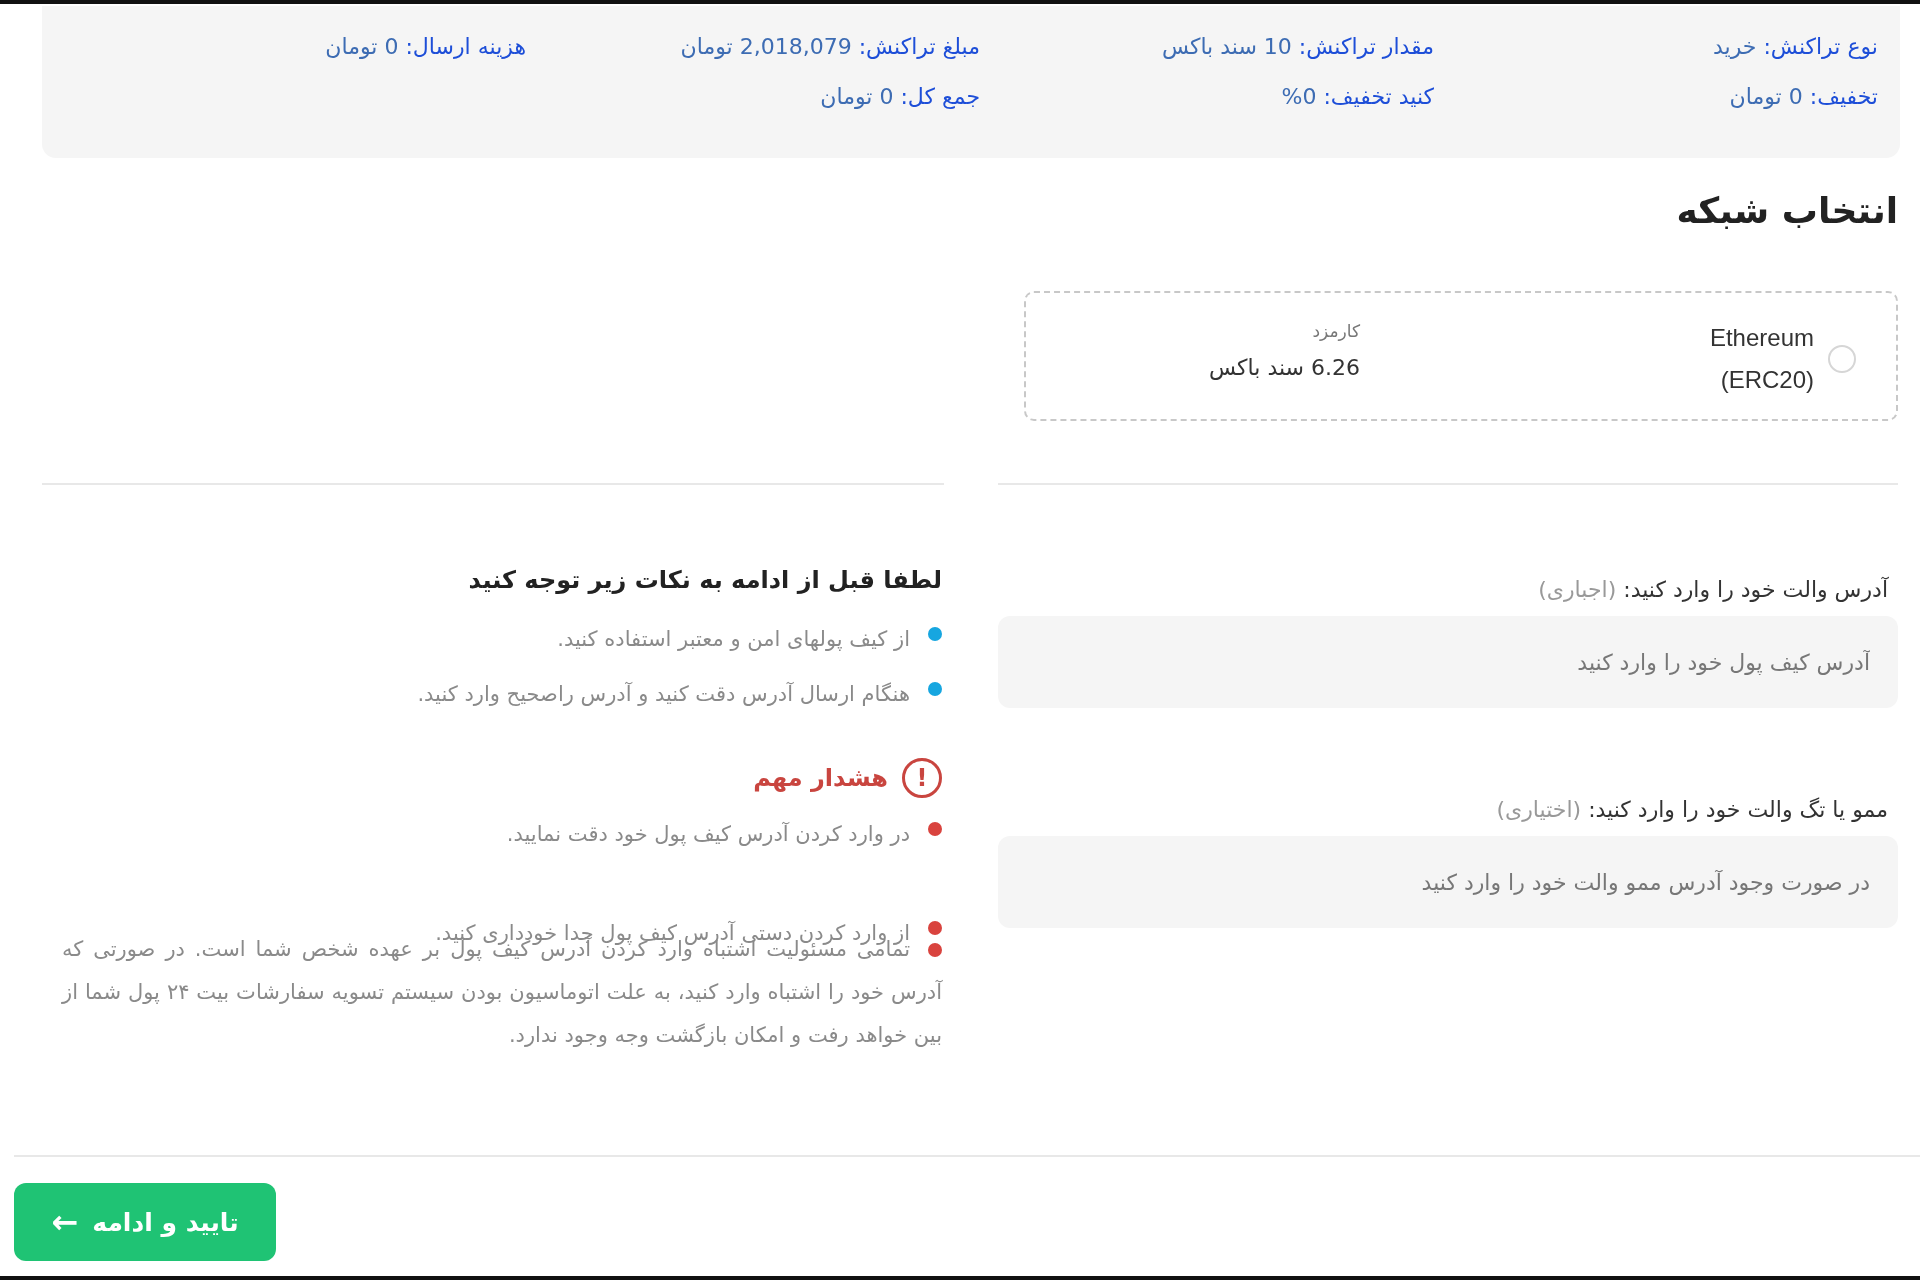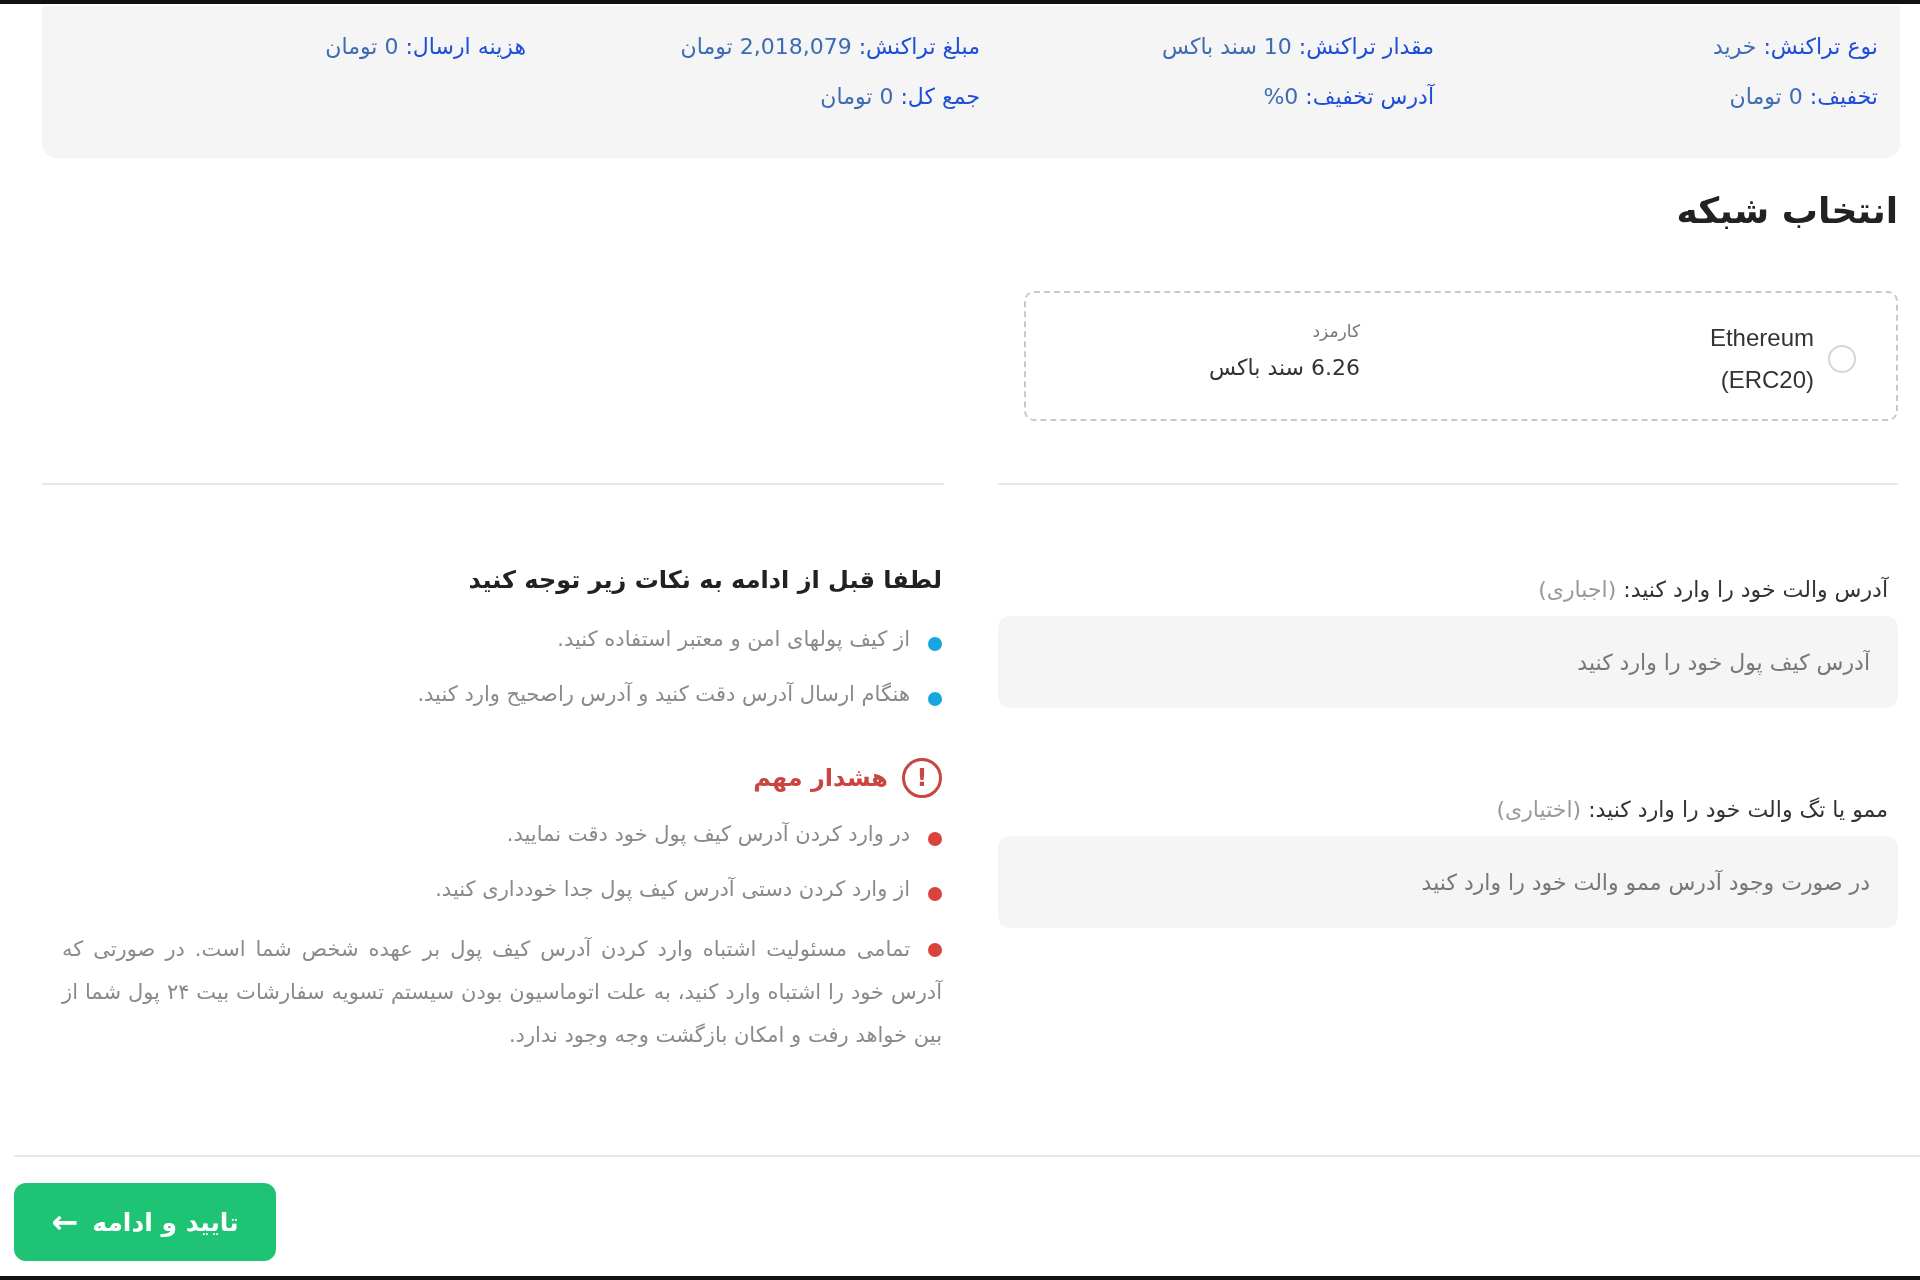--- a/index.html
+++ b/index.html
@@ -53,21 +53,21 @@
     .field-label .hint { color: #999; }
     .field-input {
       position: absolute; left: 998px; width: 900px; height: 92px; background: #f5f5f5; border: none;
       border-radius: 12px; font-size: 22px; color: #333; padding: 0 28px; direction: rtl;
       font-family: "DejaVu Sans", "Liberation Sans", sans-serif; outline: none;
     }
     .field-input::placeholder { color: #777; }
 
     
     .notes-title { position: absolute; right: 978px; top: 566px; font-size: 24px; font-weight: bold; color: #222; white-space: nowrap; }
-    .note { position: absolute; right: 978px; font-size: 21px; color: #8a8a8a; white-space: nowrap; display: flex; align-items: flex-end; gap: 18px; }
+    .note { position: absolute; right: 978px; font-size: 21px; color: #8a8a8a; white-space: nowrap; display: flex; align-items: flex-start; gap: 18px; }
     .dot { width: 14px; height: 14px; border-radius: 50%; flex: 0 0 14px; }
     .dot.blue { background: #16a6e0; }
     .dot.red { background: #d9433e; }
     .warn-title { position: absolute; right: 978px; top: 758px; display: flex; align-items: center; gap: 14px; font-size: 24px; font-weight: bold; color: #c9453f; white-space: nowrap; }
     .warn-icon {
       width: 40px; height: 40px; border: 3px solid #c9453f; border-radius: 50%;
       display: flex; align-items: center; justify-content: center; color: #c9453f; font-weight: bold; font-size: 24px;
     }
     .long-note {
       position: absolute; right: 978px; top: 928px; width: 880px; font-size: 21px; color: #8a8a8a; line-height: 43px;
@@ -104,21 +104,21 @@
   </div>
   <div class="item" style="right:1374px; top:28px;">
     <span class="lbl">هزینه ارسال:</span>
     <span class="val">0 تومان</span>
   </div>
   <div class="item" style="right:22px; top:78px;">
     <span class="lbl">تخفیف:</span>
     <span class="val">0 تومان</span>
   </div>
   <div class="item" style="right:466px; top:78px;">
-    <span class="lbl">آدرس تخفیف:</span>
+    <span class="lbl">کنید تخفیف:</span>
     <span class="val">0%</span>
   </div>
   <div class="item" style="right:920px; top:78px;">
     <span class="lbl">جمع کل:</span>
     <span class="val">0 تومان</span>
   </div>
 </div>
 
 <div class="section-title">انتخاب شبکه</div>
 
@@ -160,21 +160,21 @@
 
 <div class="warn-title">
   <span class="warn-icon">!</span>
   <span>هشدار مهم</span>
 </div>
 
 <div class="note" style="top:822px;">
   <span class="dot red"></span>
   <span>در وارد کردن آدرس کیف پول خود دقت نمایید.</span>
 </div>
-<div class="note" style="top:877px;">
+<div class="note" style="top:921px;">
   <span class="dot red"></span>
   <span>از وارد کردن دستی آدرس کیف پول جدا خودداری کنید.</span>
 </div>
 <div class="long-note">
   <span class="dot red"></span><span>تمامی مسئولیت اشتباه وارد کردن آدرس کیف پول بر عهده شخص شما است. در صورتی که آدرس خود را اشتباه وارد کنید، به علت اتوماسیون بودن سیستم تسویه سفارشات بیت ۲۴ پول شما از بین خواهد رفت و امکان بازگشت وجه وجود ندارد.</span>
 </div>
 
 <div class="divider" style="left:14px; top:1155px; width:1906px;"></div>
 
 <button class="continue-btn">

